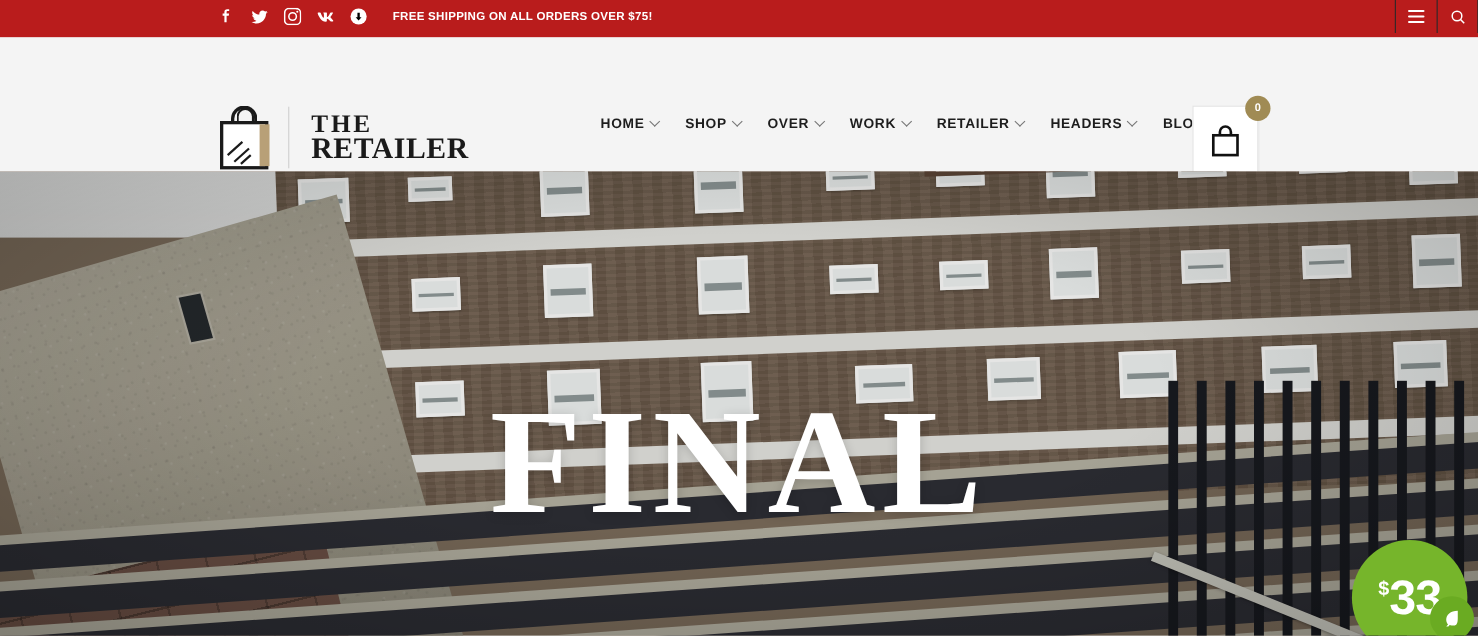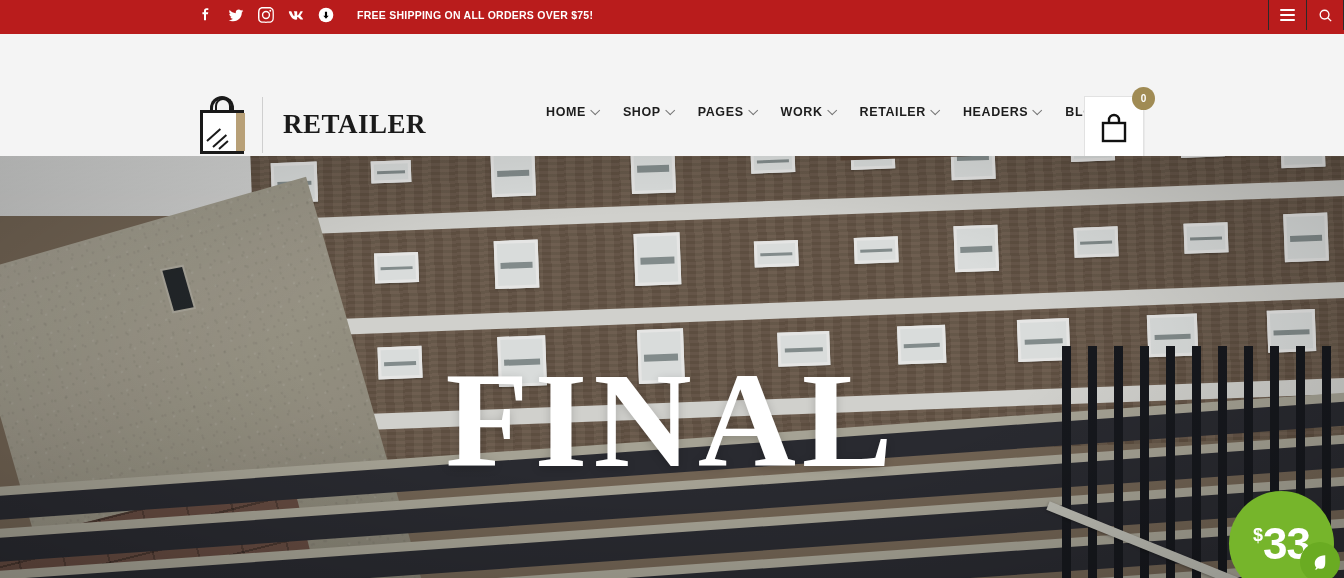--- a/index.html
+++ b/index.html
@@ -250,35 +250,36 @@
         <div class="bag-handle"></div>
         <div class="bag-handle2"></div>
         <div class="bag-body"></div>
         <div class="bag-tan"></div>
         <div class="bag-slash" style="left:9px; top:44px; width:18px; transform:rotate(-42deg);"></div>
         <div class="bag-slash" style="left:15px; top:50px; width:18px; transform:rotate(-42deg);"></div>
         <div class="bag-slash" style="left:21px; top:52px; width:12px; transform:rotate(-42deg);"></div>
       </div>
       <div class="logo-div"></div>
       <div class="logo-text">
+        <span class="logo-the">THE</span>
         <span class="logo-name">RETAILER</span>
       </div>
     </div>
 
     <nav class="mainnav">
       <span class="mn-item">
         <span>HOME</span>
         <i class="chev"></i>
       </span>
       <span class="mn-item">
         <span>SHOP</span>
         <i class="chev"></i>
       </span>
       <span class="mn-item">
-        <span>PAGES</span>
+        <span>OVER</span>
         <i class="chev"></i>
       </span>
       <span class="mn-item">
         <span>WORK</span>
         <i class="chev"></i>
       </span>
       <span class="mn-item">
         <span>RETAILER</span>
         <i class="chev"></i>
       </span>

